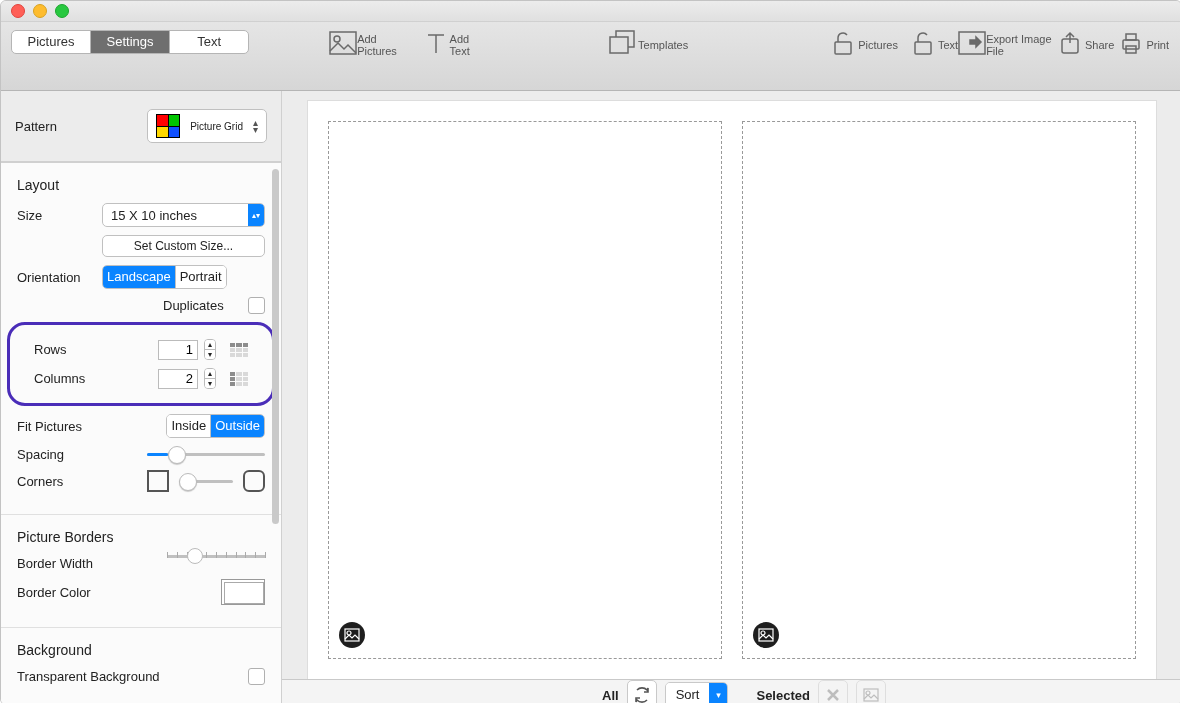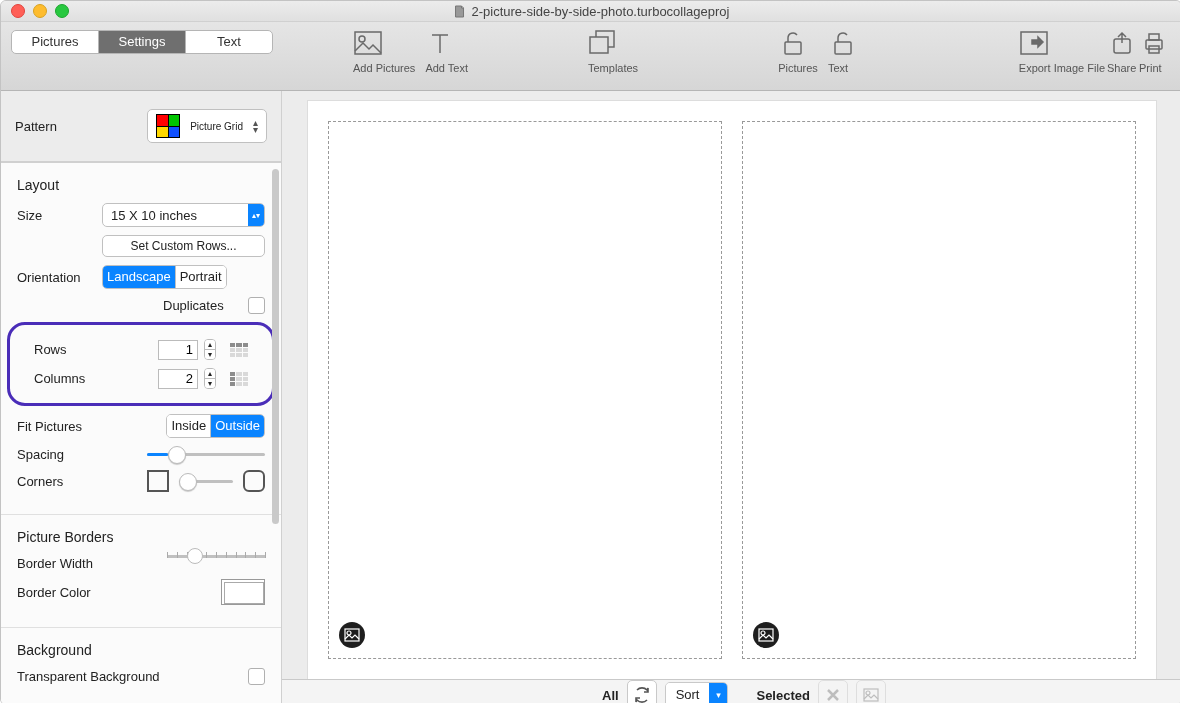--- a/index.html
+++ b/index.html
@@ -11,21 +11,21 @@
 .tl-yellow{background:#febc2e;border:1px solid #d6a223}
 .tl-green{background:#28c840;border:1px solid #1ea62f}
 .title{position:absolute;left:50%;transform:translateX(-50%);display:flex;align-items:center;gap:6px;font-size:13px;color:#444}
 .title .ficon{width:13px;height:13px;display:inline-flex;align-items:center;justify-content:center}
 .toolbar{height:68px;background:linear-gradient(#e5e5e5,#d6d6d6);border-bottom:1px solid #b5b5b5;display:flex;align-items:flex-start}
 .segctl{display:flex;margin:8px 10px 0 10px;border:1px solid #b5b5b5;border-radius:5px;overflow:hidden;background:#fff;height:22px}
 .segctl .seg{width:86px;text-align:center;line-height:22px;font-size:13px;color:#333;cursor:default}
 .segctl .seg.active{background:#6f6f6f;color:#fff}
 .segctl .seg+.seg{border-left:1px solid #b5b5b5}
 .tbgroup{display:flex;gap:10px;margin-top:6px}
-.titem{display:flex;flex-direction:column;font-size:11px;color:#555}
+.titem{display:flex;align-items:center;font-size:11px;color:#555}
 .ticon{width:30px;height:30px;display:flex;align-items:center;justify-content:center;margin-bottom:4px}
 .ticon svg{stroke:#6a6a6a;fill:none}
 .tb-right{margin-left:auto;margin-right:12px;display:flex;gap:2px;margin-top:6px}
 .body{flex:1;display:flex;overflow:hidden}
 .sidebar{width:280px;background:#fbfbfb;display:flex;flex-direction:column;border-right:1px solid #d0d0d0;overflow:hidden}
 .patternrow{height:70px;display:flex;align-items:center;justify-content:space-between;padding:0 14px;background:#ececec;border-bottom:1px solid #d0d0d0}
 .patternrow .lbl{font-size:13px}
 .patsel{display:flex;align-items:center;gap:10px;border:1px solid #c0c0c0;border-radius:5px;background:#fff;padding:4px 8px;height:24px}
 .psgrid{width:22px;height:22px;display:grid;grid-template-columns:1fr 1fr;grid-template-rows:1fr 1fr;gap:1px;background:#000;border:1px solid #000}
 .psgrid span:nth-child(1){background:#ff0000}
@@ -87,29 +87,20 @@
 </head>
 <body>
 
 <div class="window">
   <div class="titlebar">
     <div class="traffic">
       <span class="tl-red"></span>
       <span class="tl-yellow"></span>
       <span class="tl-green"></span>
     </div>
-    <div class="title">
-      <span class="ficon">
-        <svg width="12" height="13" viewBox="0 0 12 13">
-            <path d="M2 1h6l2 2v9H2z" fill="#999" stroke="#777"></path>
-            <path d="M8 1v2h2" fill="#ccc" stroke="#777"></path>
-          </svg>
-      </span>
-      <span>2-picture-side-by-side-photo.turbocollageproj</span>
-    </div>
   </div>
 
   <div class="toolbar">
     <div class="segctl">
       <div class="seg">Pictures</div>
       <div class="seg active">Settings</div>
       <div class="seg">Text</div>
     </div>
 
     <div class="tbgroup" style="margin-left:70px">
@@ -225,21 +216,21 @@
 
           <div class="frow">
             <span class="flabel">Size</span>
             <div class="sel" style="flex:1">
               <span class="stxt">15 X 10 inches</span>
               <span class="sarrow">▴▾</span>
             </div>
           </div>
           <div class="frow">
               <span class="flabel"></span>
-            <span class="btn" style="flex:1;justify-content:center">Set Custom Rows...</span>
+            <span class="btn" style="flex:1;justify-content:center">Set Custom Size...</span>
           </div>
 
           <div class="frow">
             <span class="flabel">Orientation</span>
             <div class="segbtn">
               <span class="active">Landscape</span>
               <span>Portrait</span>
             </div>
           </div>
 

